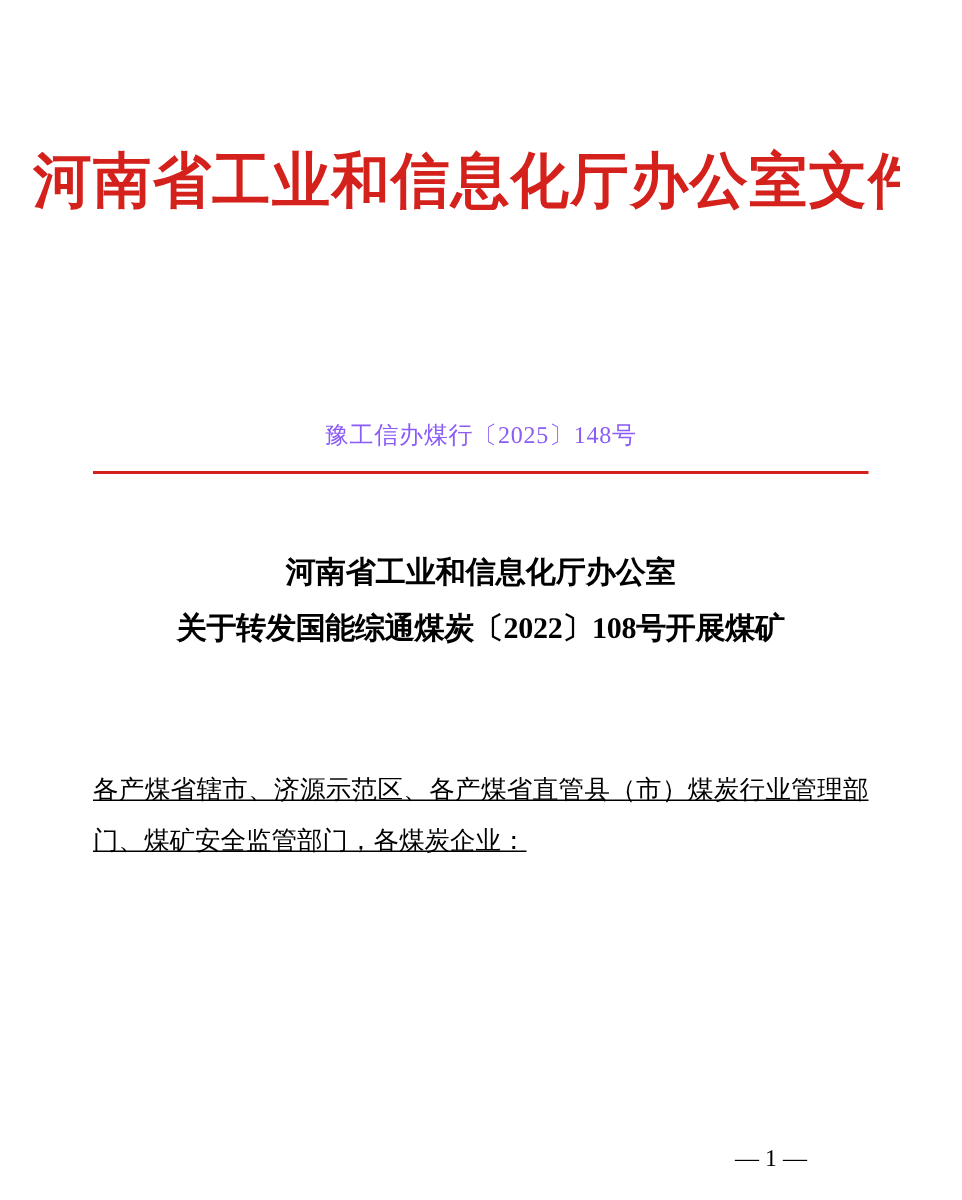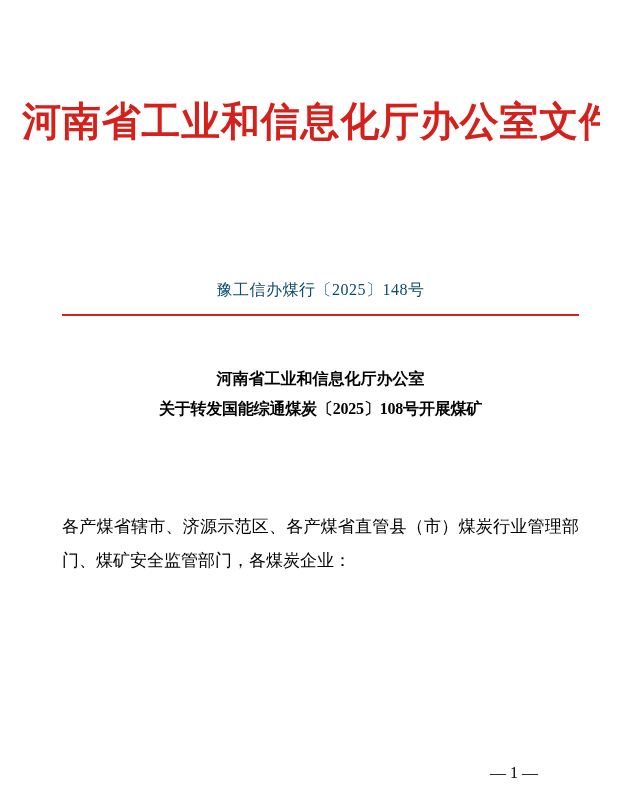--- a/index.html
+++ b/index.html
@@ -37,21 +37,21 @@
   }
 
   
   .docnum {
     position: absolute;
     top: 280px;
     left: 0;
     width: 641px;
     text-align: center;
     font-size: 16px;
-    color: #0c4a6e;
+    color: #8b5cf6;
     letter-spacing: 0.5px;
   }
 
   
   .red-rule {
     position: absolute;
     top: 314px;
     left: 62px;
     width: 517px;
     height: 2px;
@@ -59,21 +59,21 @@
   }
 
   
   .heading {
     position: absolute;
     top: 364px;
     left: 62px;
     width: 517px;
     text-align: center;
     font-weight: bold;
-    font-size: 16px;
+    font-size: 20px;
     line-height: 1.85;
     color: #000000;
   }
   .heading-line {
     display: block;
     white-space: nowrap;
   }
   .heading-line.l2 { letter-spacing: -0.2px; }
 
   
@@ -83,20 +83,21 @@
     left: 62px;
     width: 517px;
     font-size: 17px;
     line-height: 2.0;
     color: #000000;
     text-align: justify;
   }
   .para {
     margin: 0;
     text-align: justify;
+    text-decoration: underline;
   }
   .para.indent {
     text-indent: 2em;
   }
 
   
   .footer {
     position: absolute;
     bottom: 18px;
     right: 62px;
@@ -112,21 +113,21 @@
   <div class="masthead">
     <span class="masthead-title">河南省工业和信息化厅办公室文件</span>
   </div>
 
   <div class="docnum">豫工信办煤行〔2025〕148号</div>
 
   <div class="red-rule"></div>
 
   <div class="heading">
     <span class="heading-line l1">河南省工业和信息化厅办公室</span>
-    <span class="heading-line l2">关于转发国能综通煤炭〔2025〕108号开展煤矿</span>
+    <span class="heading-line l2">关于转发国能综通煤炭〔2022〕108号开展煤矿</span>
   </div>
 
   <div class="body">
     <p class="para">各产煤省辖市、济源示范区、各产煤省直管县（市）煤炭行业管理部门、煤矿安全监管部门，各煤炭企业：</p>
   </div>
 
   <div class="footer">— 1 —</div>
 
 </div>
 

